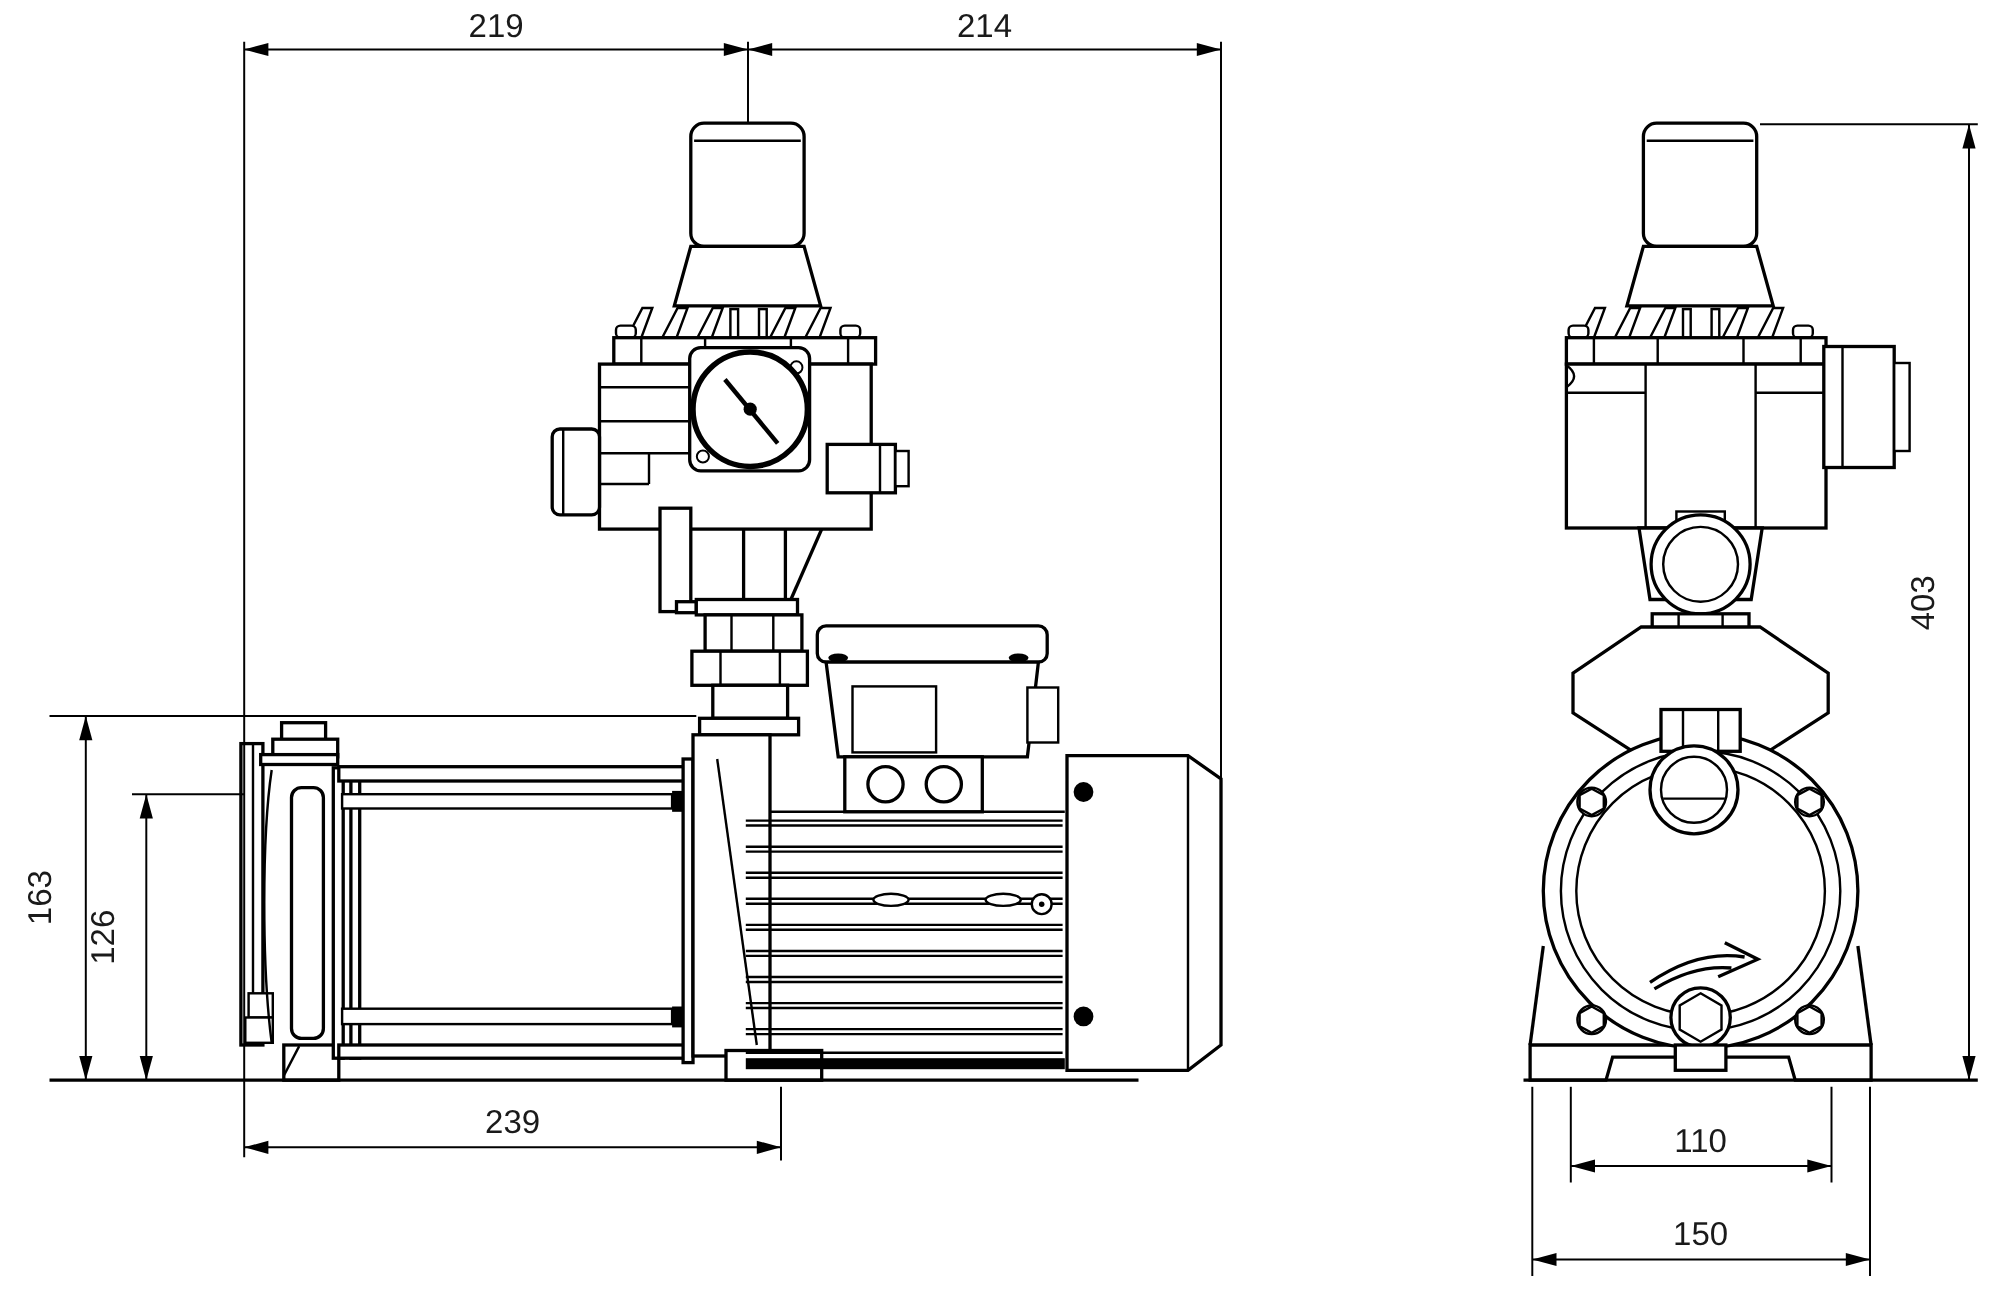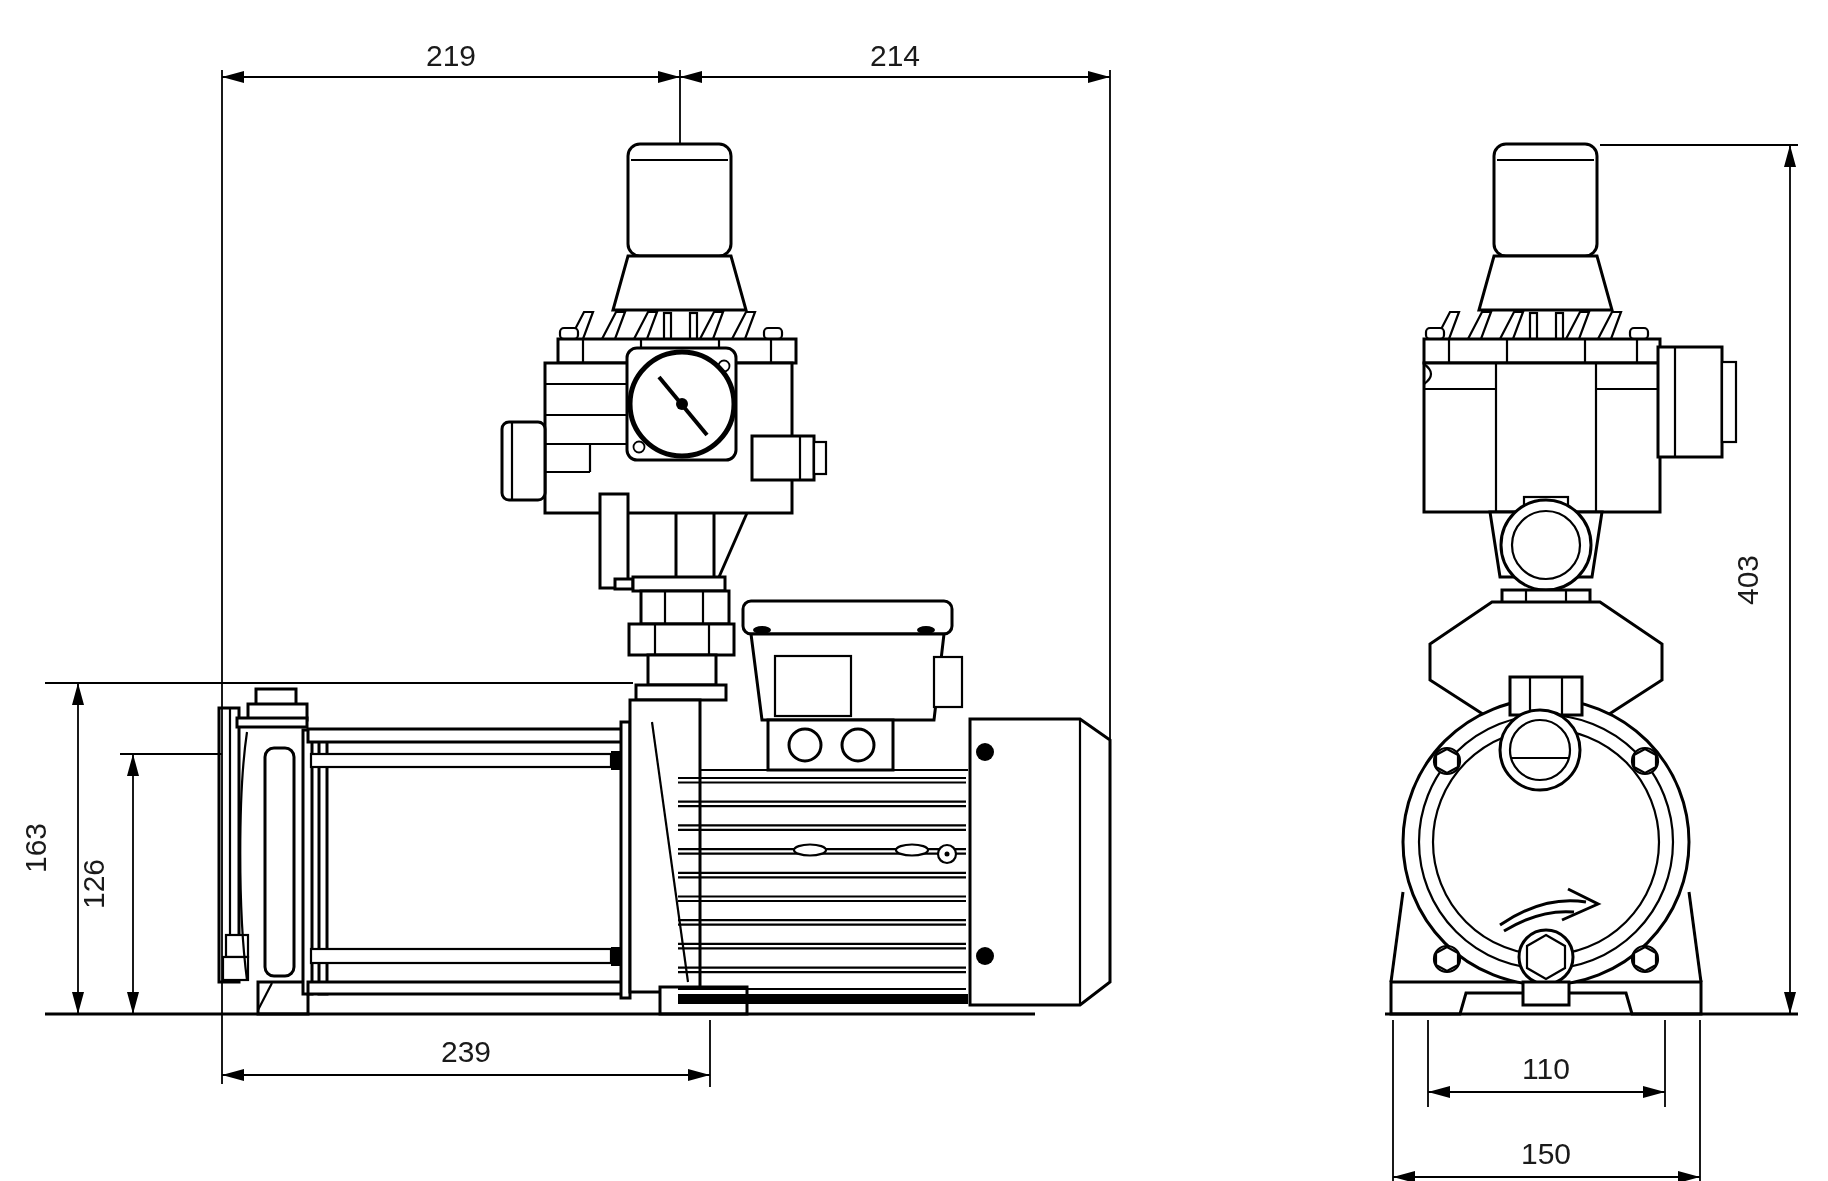--- a/index.html
+++ b/index.html
@@ -1,17 +1,17 @@
 <!DOCTYPE html>
 <html><head>
 <meta charset="utf-8">
 <style>
   html,body{margin:0;padding:0;background:#ffffff;}
   body{width:1828px;height:1181px;font-family:"Liberation Sans",sans-serif;}
-  #stage{width:1828px;height:1003px;position:relative;background:#ffffff;margin-top:32px;}
+  #stage{width:1828px;height:1003px;position:relative;background:#ffffff;}
   svg{display:block;}
   .ln{stroke:#000;fill:none;stroke-width:3;stroke-linejoin:miter;stroke-linecap:butt;}
   .lnw{stroke:#000;fill:#fff;stroke-width:3;stroke-linejoin:miter;}
   .thin{stroke:#000;fill:none;stroke-width:1.8;}
   .med{stroke:#000;fill:none;stroke-width:2.2;}
   .medw{stroke:#000;fill:#fff;stroke-width:2.2;}
   .blk{fill:#000;stroke:none;}
   .dimln{stroke:#000;stroke-width:1.8;fill:none;}
   .dim{font-family:"Liberation Sans","DejaVu Sans",sans-serif;font-size:30px;fill:#1a1a1a;}
 </style>

